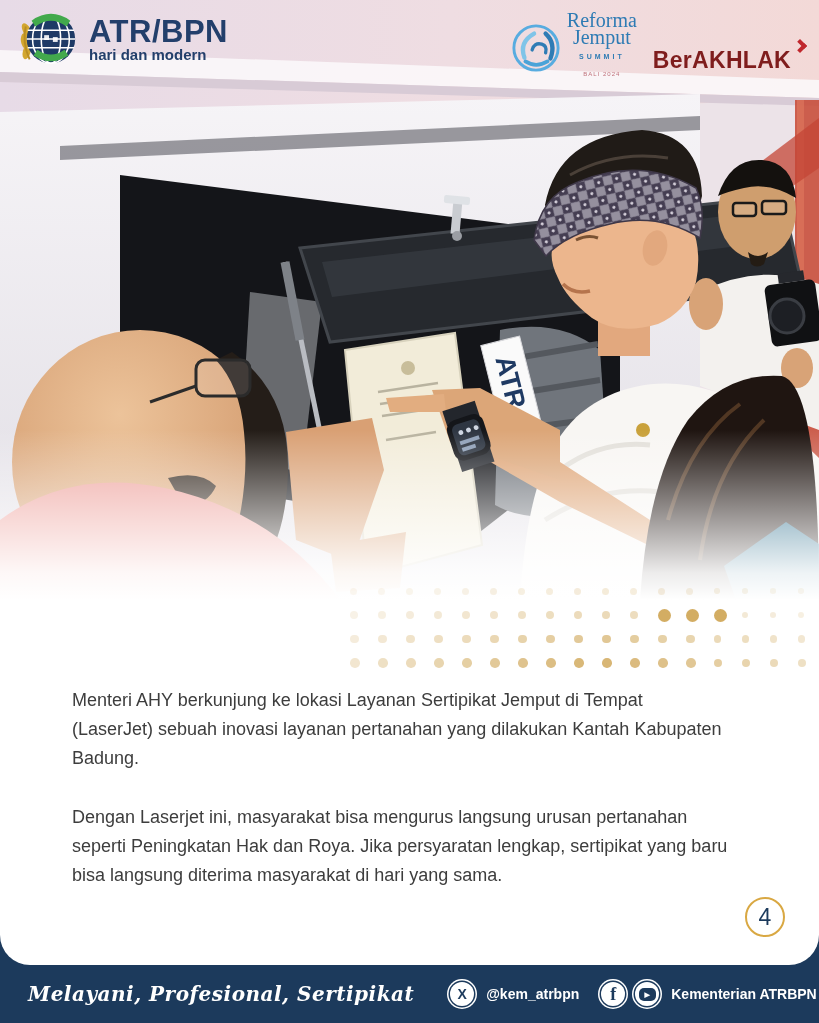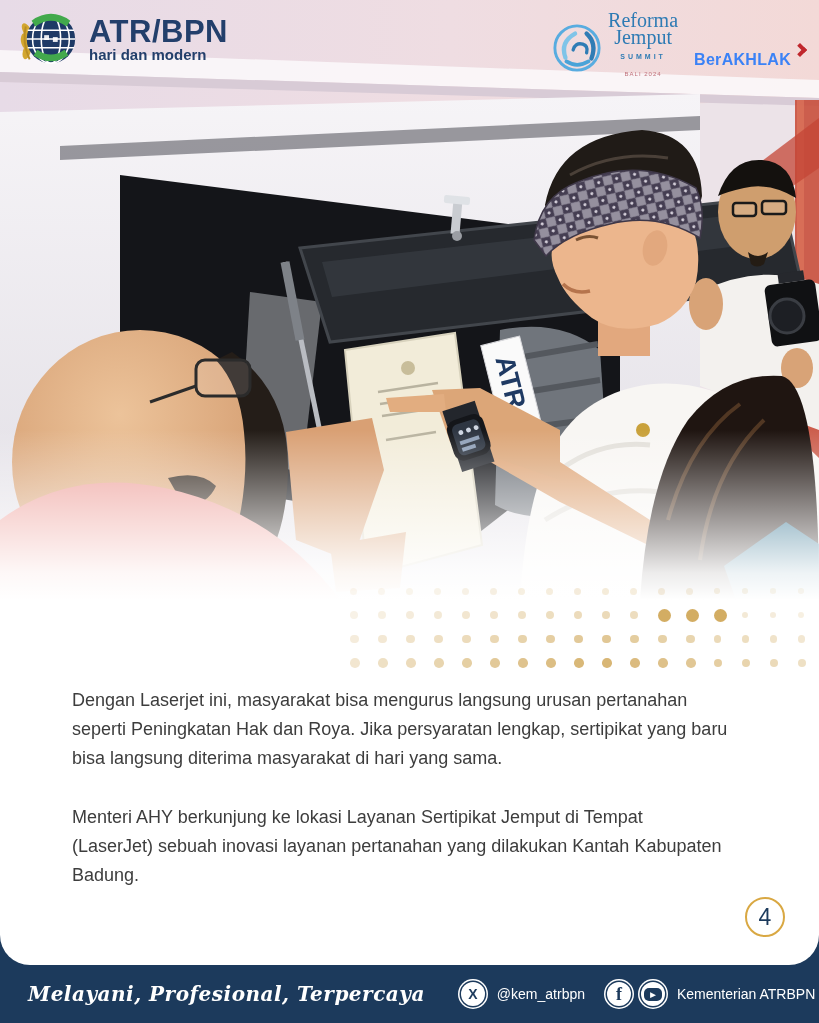--- a/index.html
+++ b/index.html
@@ -26,21 +26,21 @@
   .brand { position:absolute; top:9px; left:18px; display:flex; align-items:center; gap:9px; }
   .brand-text { display:flex; flex-direction:column; justify-content:space-between; }
   .brand-title { font-size:31px; font-weight:bold; color:#233f6b; letter-spacing:.5px; line-height:30px; }
   .brand-tagline { font-size:15px; font-weight:bold; color:#233f6b; line-height:16px; }
   .hdr-right { position:absolute; top:12px; right:14px; display:flex; align-items:center; gap:16px; }
   .reforma { display:flex; align-items:center; gap:6px; }
   .reforma-txt { display:flex; flex-direction:column; align-items:center; line-height:17px; }
   .reforma-word { font-family:"Liberation Serif", serif; font-size:20px; color:#2e7bb4; }
   .reforma-summit { font-size:7px; font-weight:bold; letter-spacing:3px; color:#2e7bb4; margin-top:2px; }
   .reforma-event { font-size:6px; letter-spacing:1px; color:#c0727c; margin-top:1px; }
-  .berakhlak { position:relative; font-size:16px; font-weight:bold; color:#3b82f6; letter-spacing:.3px; padding-right:14px;margin-top:25px; }
+  .berakhlak { position:relative; font-size:23px; font-weight:bold; color:#7f1d1d; letter-spacing:.3px; padding-right:14px;margin-top:25px; }
   .berakhlak-arrow {
     position:absolute; top:-6px; right:0;
     width:10px; height:10px;
     border-top:4px solid #c0272d; border-right:4px solid #c0272d;
     transform:rotate(45deg);
   }
   
   .dots { position:absolute; left:350px; top:584px; width:470px; height:96px; pointer-events:none; }
   .dots span { position:absolute; border-radius:50%; background:#c8983c; }
   
@@ -63,21 +63,21 @@
     display:flex; align-items:center;
     padding:0 14px 0 28px; color:#fff;
   }
   .slogan {
     font-family:"DejaVu Serif", serif; font-style:italic; font-weight:bold;
     font-size:20px; letter-spacing:.5px; white-space:nowrap;
   }
   .fdivider { width:2px; height:28px; background:rgba(255,255,255,.85); margin:0 16px 0 18px; }
   .sgroup { display:flex; align-items:center; gap:6px; }
   .sgroup + .sgroup { margin-left:20px; }
-  .handle { font-size:14px; font-weight:normal; white-space:nowrap; margin-left:4px; }
+  .handle { font-size:14px; font-weight:bold; white-space:nowrap; margin-left:4px; }
   .sicon {
     width:24px; height:24px; border-radius:50%;
     background:#fff; color:#1c3a5c;
     display:flex; align-items:center; justify-content:center;
     box-shadow:0 0 0 1.5px #1c3a5c, 0 0 0 3px #fff;
     margin:0 2px; font-weight:bold; flex:0 0 auto;
   }
   .icon-x::before { content:"X"; font-size:14px; font-weight:900; }
   .icon-fb::before { content:"f"; font-family:"Liberation Serif",serif; font-size:18px; font-weight:bold; line-height:1; }
   .icon-yt::before { content:"▶"; font-size:7px; color:#fff; background:#1c3a5c; padding:3px 6px; border-radius:5px; line-height:1; }
@@ -354,31 +354,31 @@
       <span style="left: 280px; top: 74.15px; height: 9.7px; width: 9.7px; opacity: 0.66;"></span>
       <span style="left: 308px; top: 74.15px; height: 9.7px; width: 9.7px; opacity: 0.6;"></span>
       <span style="left: 336px; top: 74.15px; height: 9.7px; width: 9.7px; opacity: 0.54;"></span>
       <span style="left: 364px; top: 74.9px; height: 8.2px; width: 8.2px; opacity: 0.48;"></span>
       <span style="left: 392px; top: 74.9px; height: 8.2px; width: 8.2px; opacity: 0.42;"></span>
       <span style="left: 420px; top: 74.9px; height: 8.2px; width: 8.2px; opacity: 0.36;"></span>
       <span style="left: 448px; top: 74.9px; height: 8.2px; width: 8.2px; opacity: 0.3;"></span>
     </div>
 
   <section class="body-text">
+    <p>Menteri AHY berkunjung ke lokasi Layanan Sertipikat Jemput di Tempat (LaserJet) sebuah inovasi layanan pertanahan yang dilakukan Kantah Kabupaten Badung.</p>
     <p>Dengan Laserjet ini, masyarakat bisa mengurus langsung urusan pertanahan seperti Peningkatan Hak dan Roya. Jika persyaratan lengkap, sertipikat yang baru bisa langsung diterima masyarakat di hari yang sama.</p>
-    <p>Menteri AHY berkunjung ke lokasi Layanan Sertipikat Jemput di Tempat (LaserJet) sebuah inovasi layanan pertanahan yang dilakukan Kantah Kabupaten Badung.</p>
   </section>
 
   <div class="page-circle">
     <span>4</span>
   </div>
 </div>
 
 <footer class="footer">
-  <span class="slogan">Melayani, Profesional, Terpercaya</span>
+  <span class="slogan">Melayani, Profesional, Sertipikat</span>
   <span class="fdivider"></span>
 
   <span class="sgroup">
     <span class="sicon icon-x"></span>
     <span class="handle">@kem_atrbpn</span>
   </span>
 
   <span class="sgroup">
     <span class="sicon icon-fb"></span>
     <span class="sicon icon-yt"></span>

